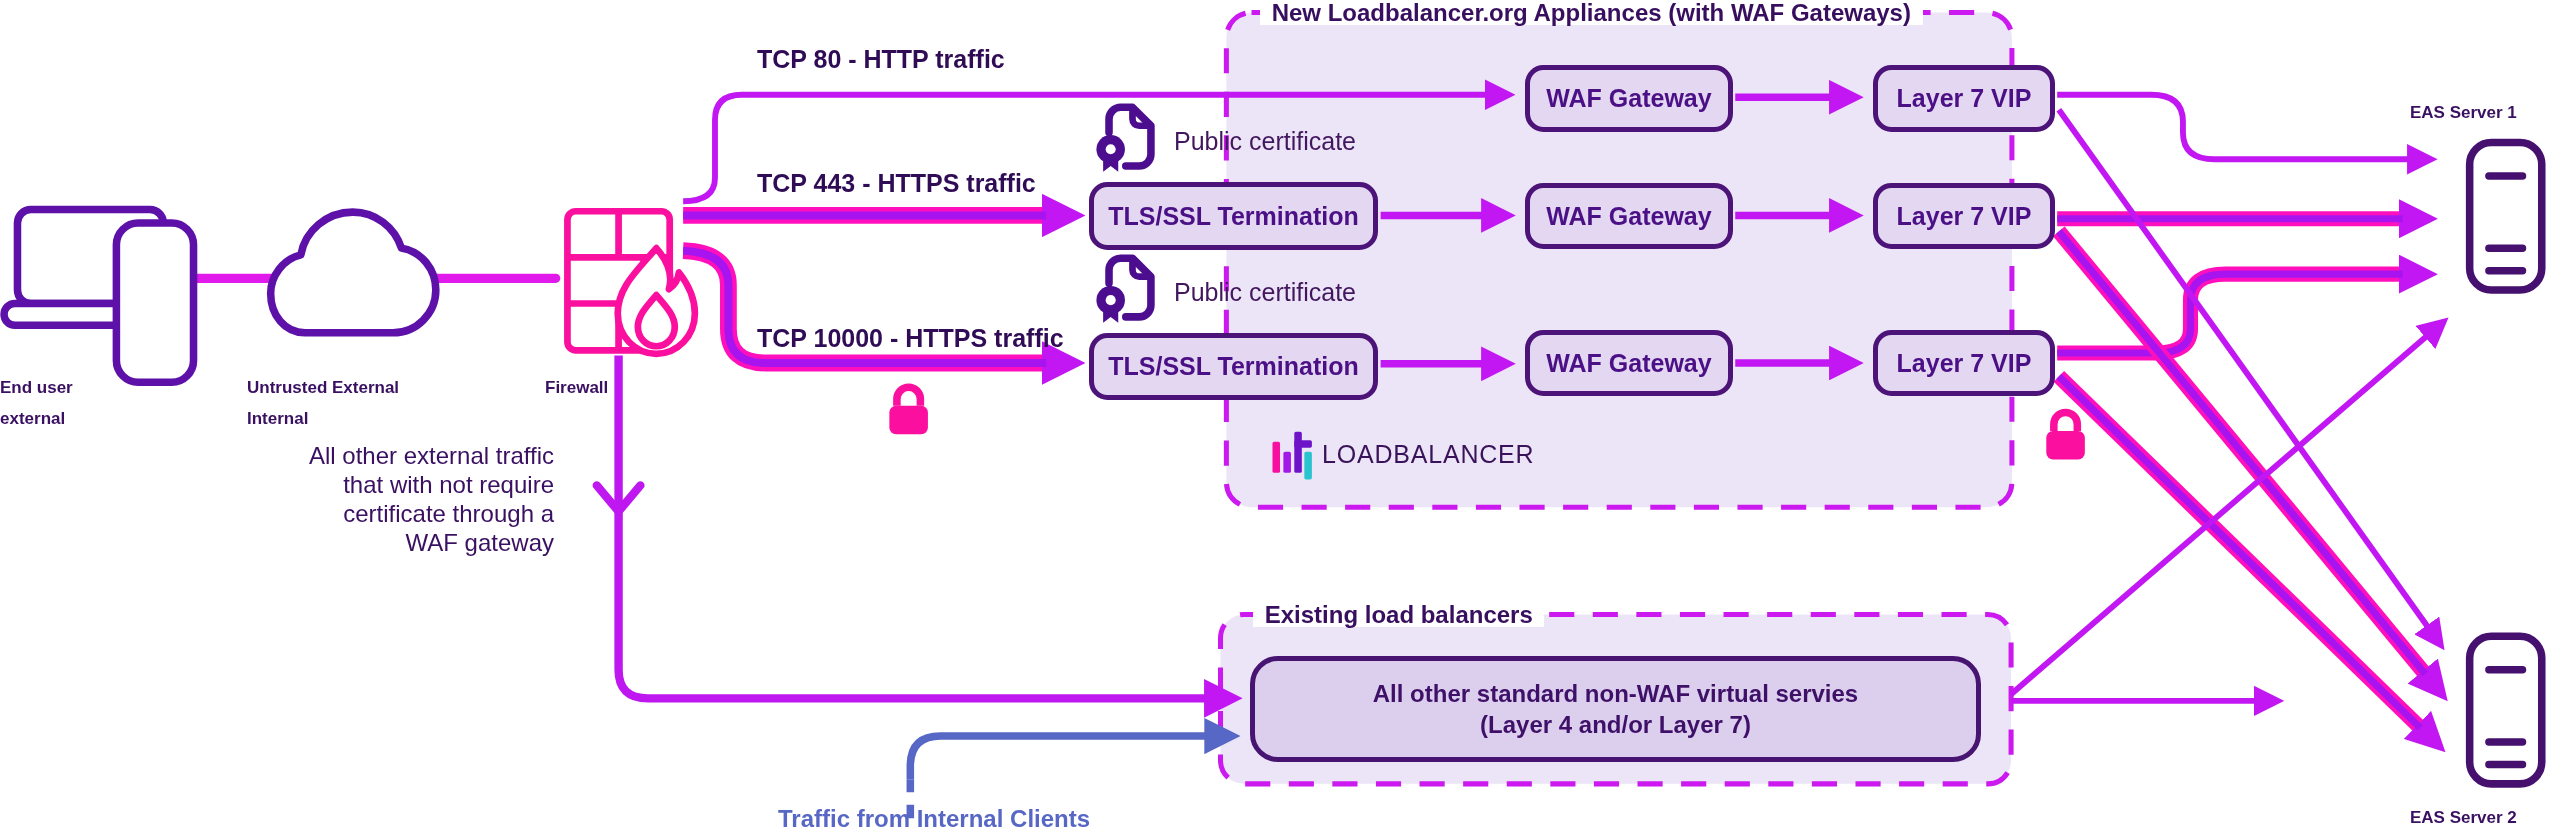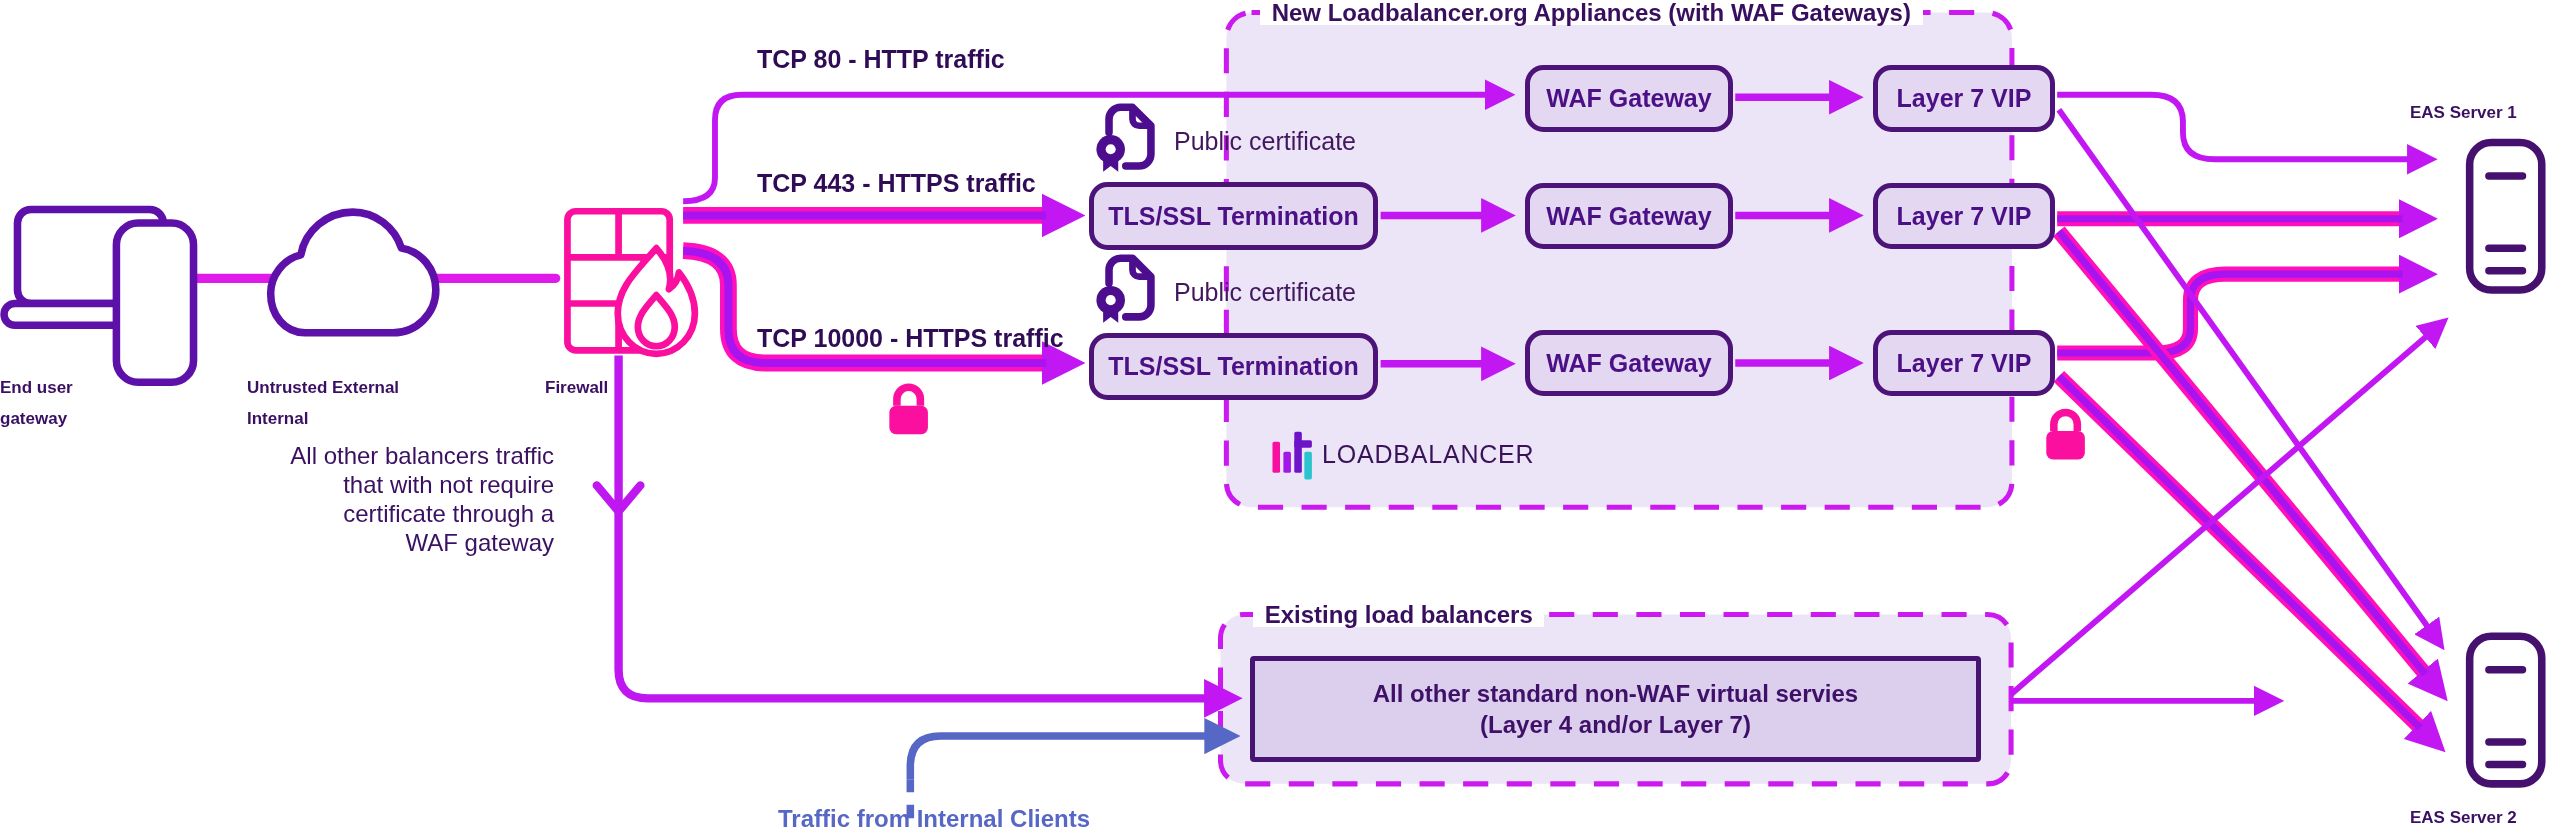--- a/index.html
+++ b/index.html
@@ -5,21 +5,21 @@
   html,body{margin:0;padding:0;background:#fff}
   .stage{position:relative;width:2576px;height:835px;background:#fff;overflow:hidden;
          font-family:Liberation Sans, sans-serif}
   .svglayer{position:absolute;left:0;top:0;z-index:2;pointer-events:none}
   .chip{position:absolute;z-index:4;background:#fff;padding:0 11.7px;font-weight:bold;
         font-size:24px;line-height:25px;color:#380f5f;white-space:nowrap}
   .nbox{position:absolute;z-index:4;display:flex;align-items:center;justify-content:center;
         background:#e3d7f1;border:5px solid #4c1378;border-radius:18.5px;font-weight:bold;
         font-size:25px;color:#4b1086;box-sizing:border-box;white-space:nowrap}
   .innerbox{position:absolute;z-index:4;display:flex;flex-direction:column;align-items:center;
-        justify-content:center;background:#dccfee;border:5px solid #471471;border-radius:4px;
+        justify-content:center;background:#dccfee;border:5px solid #471471;border-radius:28px;
         box-sizing:border-box;font-weight:bold;font-size:24px;color:#3f1068;line-height:31px;text-align:center}
   .flowlbl{position:absolute;z-index:4;font-weight:bold;font-size:25px;color:#2f0c55;white-space:nowrap}
   .plain{position:absolute;z-index:4;font-size:25px;color:#42175e;white-space:nowrap}
   .nodelbl{position:absolute;z-index:4;font-weight:bold;font-size:17px;color:#3a1062;
         text-align:left;line-height:31px}
   .annot{position:absolute;z-index:4;font-size:24px;color:#3a1062;text-align:right;line-height:29px}
   .bluelbl{position:absolute;z-index:4;font-weight:bold;font-size:24px;color:#5767c5;text-align:center;white-space:nowrap}
   .logotext{position:absolute;z-index:4;font-size:25px;color:#3a1259;letter-spacing:0.8px;white-space:nowrap}
 </style>
 </head>
@@ -169,31 +169,31 @@
   </div>
 
   <div class="flowlbl" style="left:757px;top:45px">TCP 80 - HTTP traffic</div>
   <div class="flowlbl" style="left:757px;top:169px">TCP 443 - HTTPS traffic</div>
   <div class="flowlbl" style="left:757px;top:324px">TCP 10000 - HTTPS traffic</div>
 
   <div class="plain" style="left:1174px;top:127px">Public certificate</div>
   <div class="plain" style="left:1174px;top:278px">Public certificate</div>
 
   <div class="annot" style="left:277px;top:441px;width:277px">
-    <div>All other balancers traffic</div>
+    <div>All other external traffic</div>
     <div>that with not require</div>
     <div>certificate through a</div>
     <div>WAF gateway</div>
   </div>
 
   <div class="bluelbl" style="left:778px;top:805px;width:305px">Traffic from Internal Clients</div>
 
   <div class="nodelbl" style="left:0px;top:372px;width:176px">
     <div>End user</div>
-    <div>gateway</div>
+    <div>external</div>
   </div>
   <div class="nodelbl" style="left:247px;top:372px;width:210px">
     <div>Untrusted External</div>
     <div>Internal</div>
   </div>
   <div class="nodelbl" style="left:545px;top:372px;width:146px">Firewall</div>
   <div class="nodelbl" style="left:2410px;top:97px;width:166px">EAS Server 1</div>
   <div class="nodelbl" style="left:2410px;top:802px;width:166px">EAS Server 2</div>
 
   <div class="logotext" style="left:1322px;top:440px">LOADBALANCER</div>

